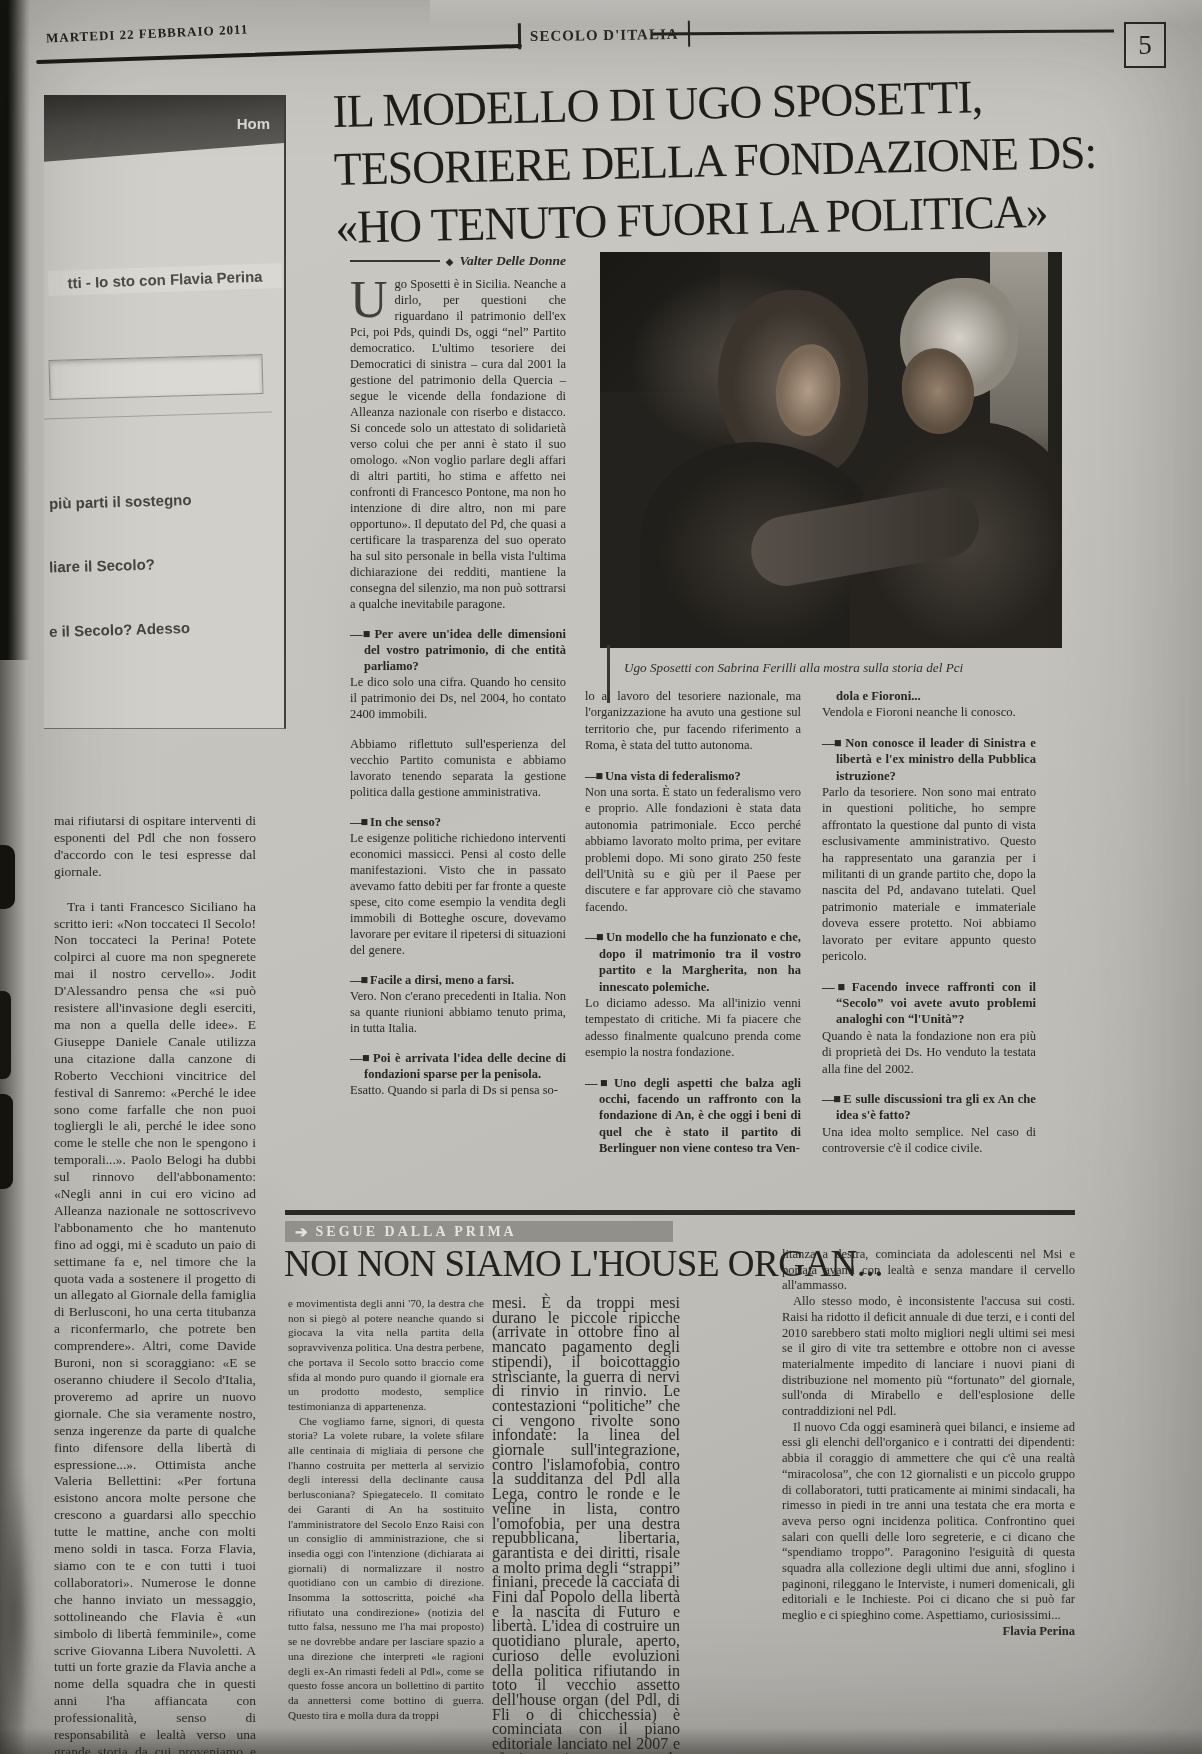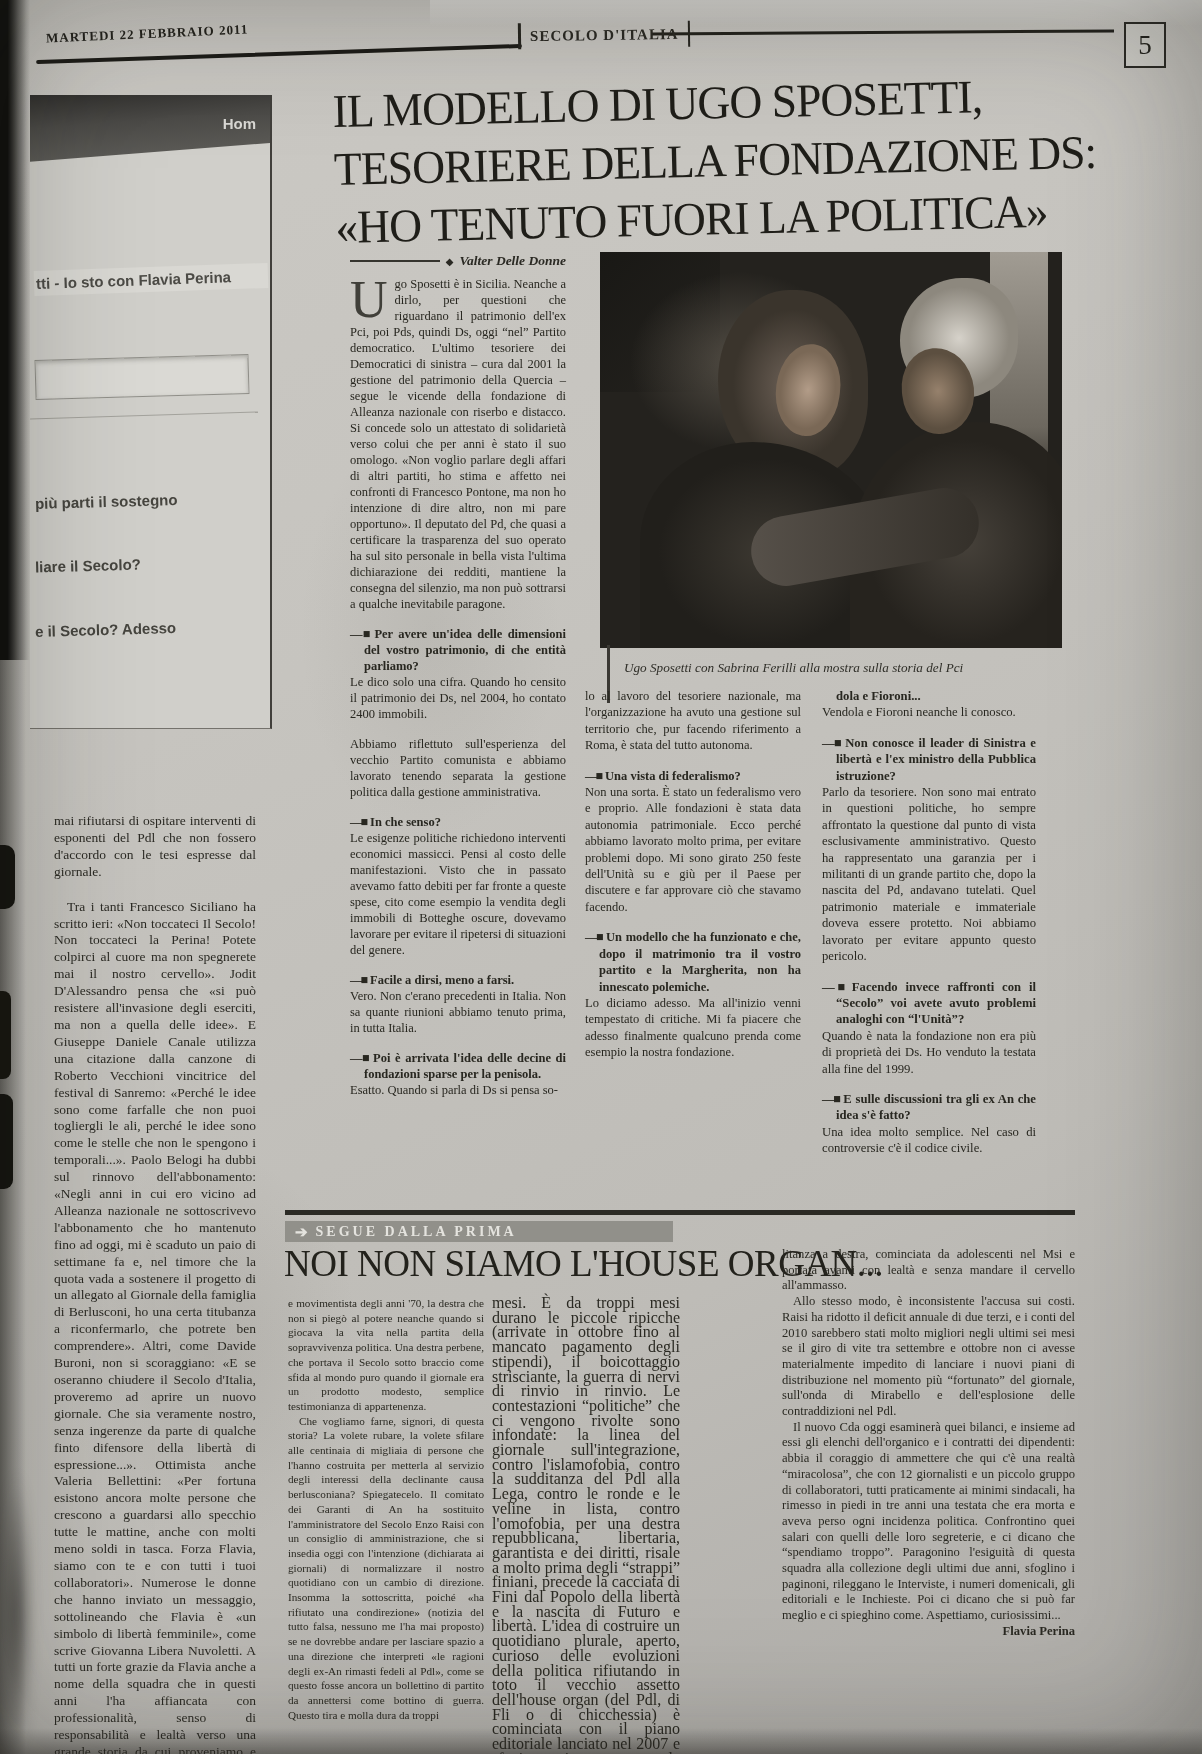--- a/index.html
+++ b/index.html
@@ -20,21 +20,21 @@
   
   .edition-date{left:46px;top:26px;font-size:13px;font-weight:bold;letter-spacing:1px;transform:rotate(-2.6deg);color:#23221d;}
   .rule-a{left:36px;top:52px;width:486px;height:4px;background:#1d1c18;transform:rotate(-1.9deg);border-radius:2px;}
   .rule-b{left:652px;top:31px;width:462px;height:3px;background:#23221d;transform:rotate(-.4deg);}
   .masthead{left:518px;top:22px;height:26px;display:flex;align-items:center;
             border-left:3px solid #26251f;border-right:2px solid #26251f;padding:0 9px;
             font-weight:bold;font-size:15px;letter-spacing:1px;color:#2b2a24;transform:rotate(-.8deg);}
   .pagebox{left:1124px;top:22px;width:38px;height:42px;border:2px solid #2b2a25;display:flex;align-items:center;justify-content:center;
            font-size:27px;color:#23221d;background:rgba(226,225,221,.35);}
   
-  .widget{left:30px;top:95px;width:240px;height:633px;background:#d0cfca;border-right:2px solid #413f3b;border-bottom:1px solid #74726c;overflow:hidden;}
+  .widget{left:44px;top:95px;width:240px;height:633px;background:#d0cfca;border-right:2px solid #413f3b;border-bottom:1px solid #74726c;overflow:hidden;text-align:center;}
   .widget-band{position:absolute;left:-14px;top:-16px;width:300px;height:72px;transform:rotate(-4.5deg);
                background:linear-gradient(#2c2b29,#4b4a47 55%,#5a5955);border-radius:0 0 26px 8px;}
   .widget-menu{position:absolute;right:14px;top:20px;font-family:"Liberation Sans",sans-serif;font-weight:bold;font-size:15px;color:#d9d8d4;}
   .widget-title{position:absolute;left:4px;top:172px;width:230px;background:#d9d8d3;padding:4px 2px;
                 font-family:"Liberation Sans",sans-serif;font-weight:bold;font-size:15px;color:#4c4b46;transform:rotate(-2deg);}
   .widget-input{position:absolute;left:5px;top:262px;width:212px;height:38px;border:1px solid #8f8e88;background:#dad9d4;
                 box-shadow:inset 0 2px 4px rgba(90,89,84,.35);transform:rotate(-1.6deg);}
   .widget-line{position:absolute;left:0;top:320px;width:228px;border-top:1px solid #a3a29c;transform:rotate(-1.8deg);}
   .wfrag{position:absolute;left:5px;font-family:"Liberation Sans",sans-serif;font-weight:bold;font-size:15px;color:#46453f;transform:rotate(-1.6deg);white-space:nowrap;}
   .wf1{top:398px;} .wf2{top:462px;} .wf3{top:526px;}
@@ -176,34 +176,37 @@
   <div class="abs col col2">
     <p>lo al lavoro del tesoriere nazionale, ma l'organizzazione ha avuto una gestione sul territorio che, pur facendo riferimento a Roma, è stata del tutto autonoma.</p>
     <div class="qa">
       <p class="q"><span class="qp">—■</span><span>Una vista di federalismo?</span></p>
       <p class="a">Non una sorta. È stato un federalismo vero e proprio. Alle fondazioni è stata data autonomia patrimoniale. Ecco perché abbiamo lavorato molto prima, per evitare problemi dopo. Mi sono girato 250 feste dell'Unità su e giù per il Paese per discutere e far approvare ciò che stavamo facendo.</p>
     </div>
     <div class="qa">
       <p class="q"><span class="qp">—■</span><span>Un modello che ha funzionato e che, dopo il matrimonio tra il vostro partito e la Margherita, non ha innescato polemiche.</span></p>
       <p class="a">Lo diciamo adesso. Ma all'inizio venni tempestato di critiche. Mi fa piacere che adesso finalmente qualcuno prenda come esempio la nostra fondazione.</p>
     </div>
+    <div class="qa">
+      <p class="q"><span class="qp">—■</span><span>Uno degli aspetti che balza agli occhi, facendo un raffronto con la fondazione di An, è che oggi i beni di quel che è stato il partito di Berlinguer non viene conteso tra Ven-</span></p>
+    </div>
   </div>
 
   <div class="abs col col3">
     <div>
       <p class="q nopfx">dola e Fioroni...</p>
       <p class="a">Vendola e Fioroni neanche li conosco.</p>
     </div>
     <div class="qa">
       <p class="q"><span class="qp">—■</span><span>Non conosce il leader di Sinistra e libertà e l'ex ministro della Pubblica istruzione?</span></p>
       <p class="a">Parlo da tesoriere. Non sono mai entrato in questioni politiche, ho sempre affrontato la questione dal punto di vista esclusivamente amministrativo. Questo ha rappresentato una garanzia per i militanti di un grande partito che, dopo la nascita del Pd, andavano tutelati. Quel patrimonio materiale e immateriale doveva essere protetto. Noi abbiamo lavorato per evitare appunto questo pericolo.</p>
     </div>
     <div class="qa">
       <p class="q"><span class="qp">—■</span><span>Facendo invece raffronti con il “Secolo” voi avete avuto problemi analoghi con “l'Unità”?</span></p>
-      <p class="a">Quando è nata la fondazione non era più di proprietà dei Ds. Ho venduto la testata alla fine del 1999.</p>
+      <p class="a">Quando è nata la fondazione non era più di proprietà dei Ds. Ho venduto la testata alla fine del 2002.</p>
     </div>
     <div class="qa">
       <p class="q"><span class="qp">—■</span><span>E sulle discussioni tra gli ex An che idea s'è fatto?</span></p>
       <p class="a">Una idea molto semplice. Nel caso di controversie c'è il codice civile.</p>
     </div>
   </div>
 
   <div class="abs rule2"></div>
   <div class="abs kicker">
     <span class="karrow">➔</span>

